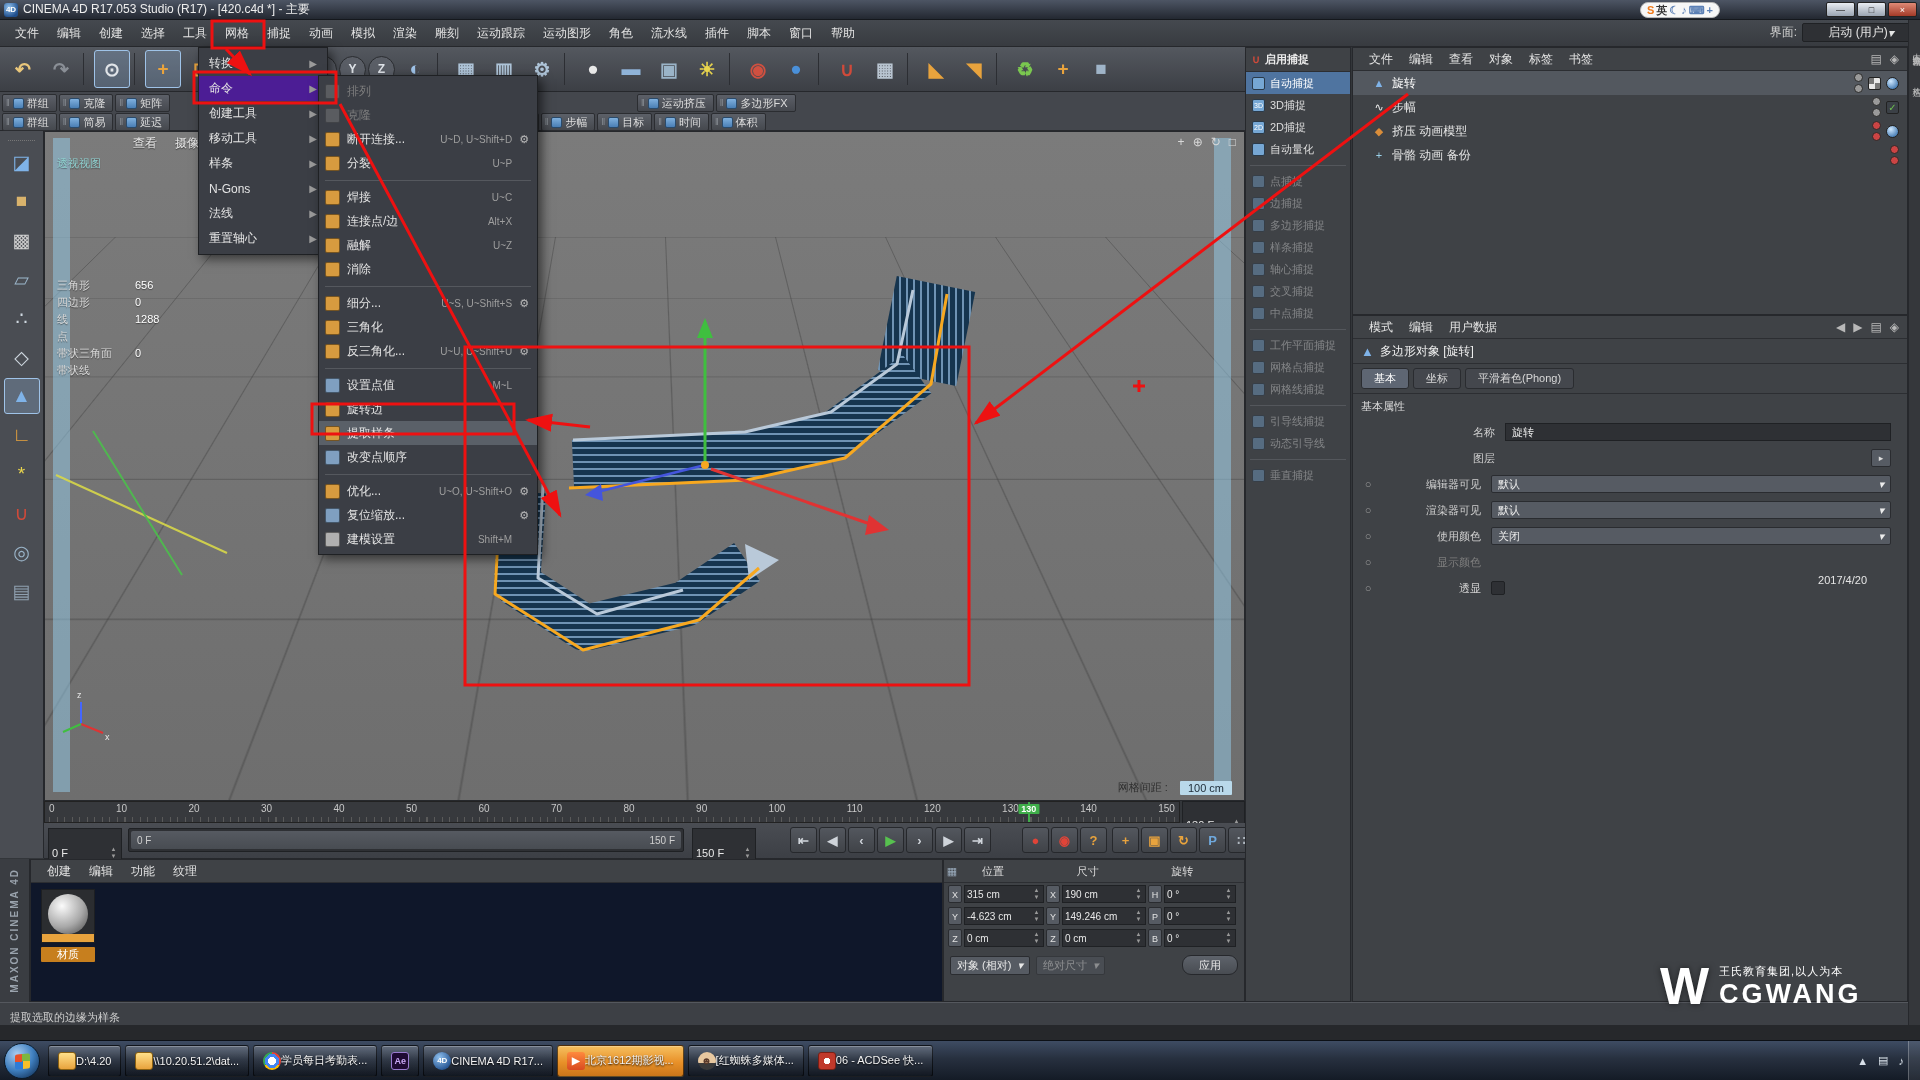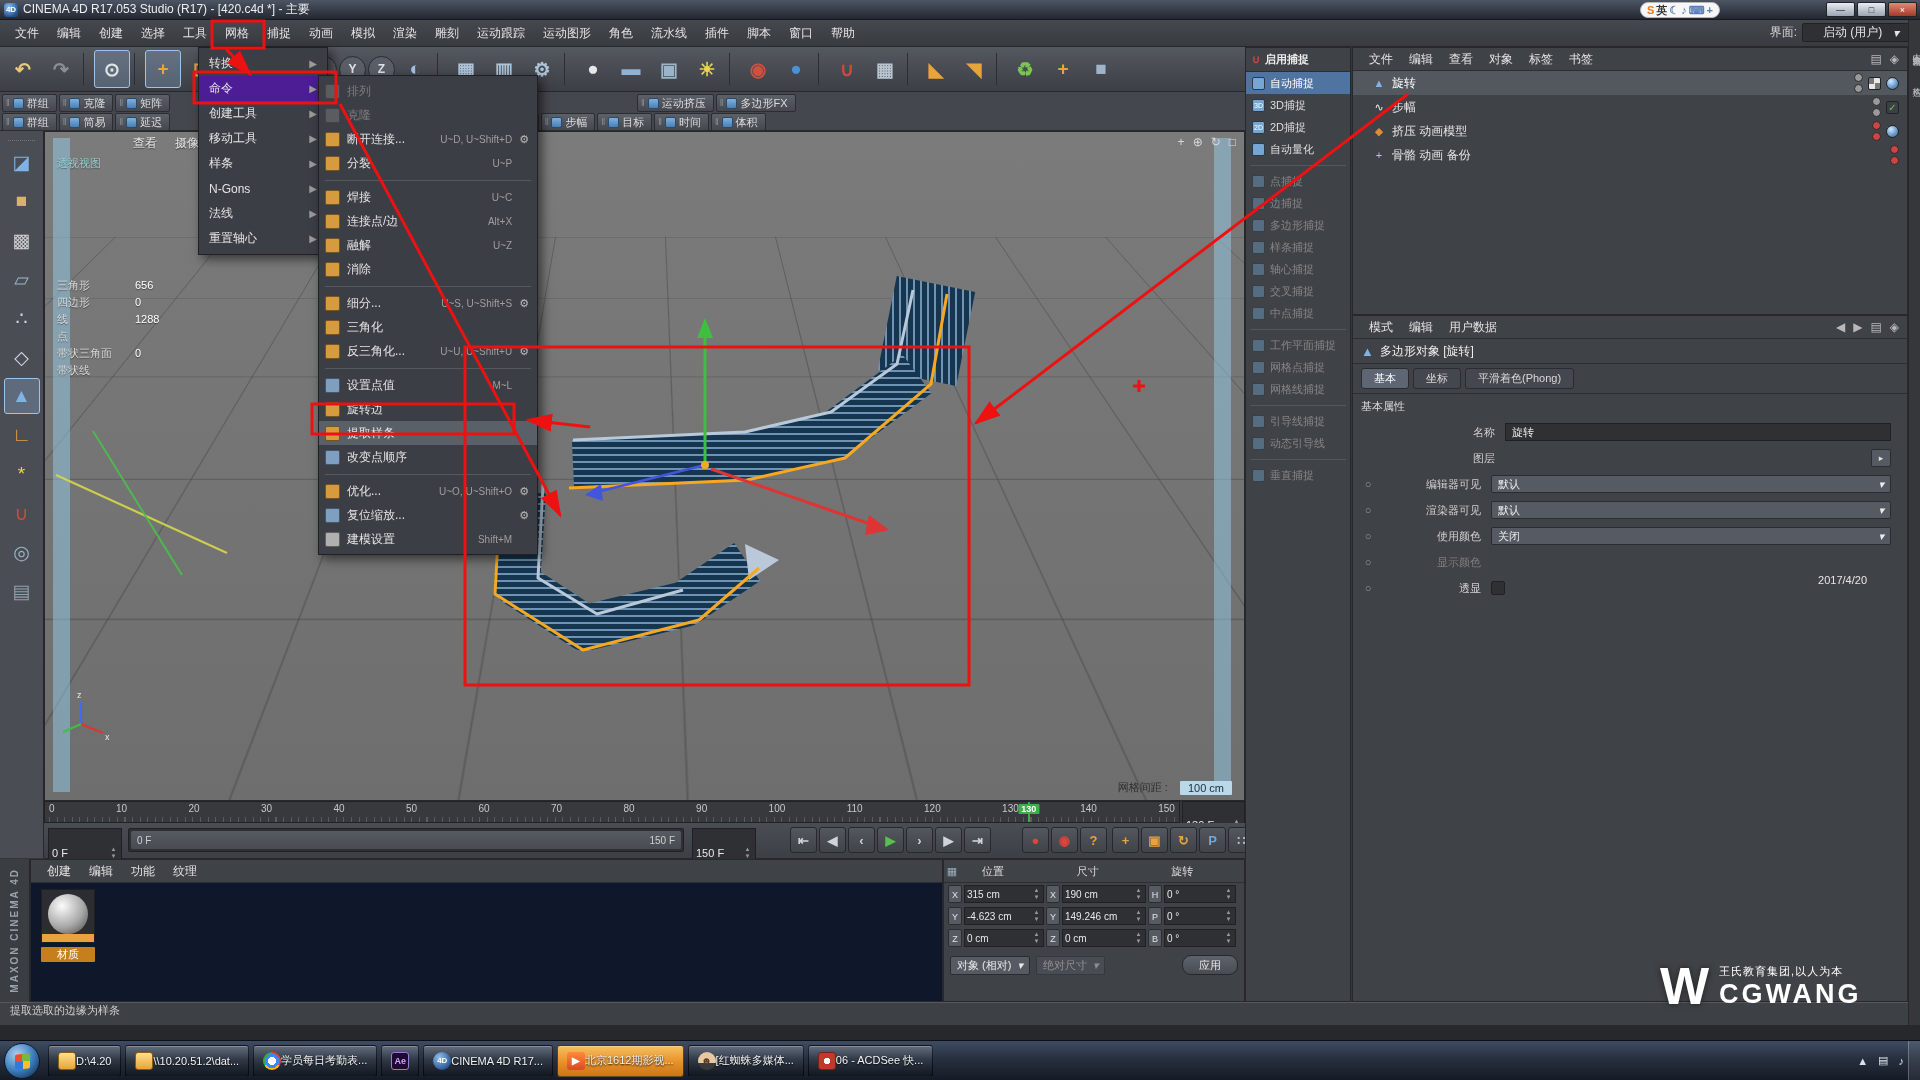--- a/index.html
+++ b/index.html
@@ -18,21 +18,21 @@
   .winbtns{position:absolute;right:3px;top:2px;display:flex;gap:2px}
   .winbtn{width:29px;height:15px;border:1px solid #222;border-radius:2px;display:flex;align-items:center;justify-content:center;
     font-size:9px;color:#222;background:linear-gradient(#e8ecf2,#9aa4b2)}
   .winbtn[data-name="close-button"]{background:linear-gradient(#e08a76,#a33a28);color:#fff}
   
   #menubar{position:absolute;left:0;top:20px;width:1920px;height:27px;display:flex;align-items:center;
     background:linear-gradient(#45494f,#383b40);border-bottom:1px solid #26282c;padding-left:6px}
   .menu-it{padding:0 9px;line-height:27px;color:#e3e3e3;white-space:nowrap}
   .iface{position:absolute;right:0;top:3px;display:flex;align-items:center;gap:5px;color:#cfcfcf}
   .iface-select{width:118px;height:19px;background:#2e3034;border:1px solid #1f2124;border-radius:2px;
-    display:flex;align-items:center;justify-content:space-between;padding:0 20px;color:#e5e5e5}
+    display:flex;align-items:center;justify-content:center;padding:0 10px;color:#e5e5e5}
   
   #toolbar{position:absolute;left:0;top:47px;width:1245px;height:45px;display:flex;align-items:center;padding-left:4px;
     background:linear-gradient(#54585f,#3c3f45);border-bottom:1px solid #26282c}
   .tb-btn{width:36px;height:38px;margin:0 1px;border-radius:3px;display:flex;align-items:center;justify-content:center;border:1px solid transparent}
   .tb-btn .g{font-size:19px;font-weight:bold}
   .tb-btn[data-state="active"]{background:rgba(150,185,225,.28);border-color:#9fc3e8}
   .tb-btn[data-type="round"]{width:27px;height:27px;border-radius:50%;background:#5a5e66;border:1px solid #2a2c30}
   .tb-btn[data-type="round"] .g{font-size:12px}
   .tb-btn[data-type="sep"]{width:7px;height:32px;border:none;border-left:1px solid #2c2e33;border-radius:0;margin:0 3px}
   
@@ -107,21 +107,21 @@
   .co-row{display:grid;grid-template-columns:14px 80px 14px 84px 14px 72px;gap:2px;align-items:center;padding:2px 4px}
   .co-chip{background:#565b63;border:1px solid #2a2c30;border-radius:2px;text-align:center;font-size:9px;height:18px;line-height:18px;color:#e2e2e2}
   .co-field{height:18px;background:#2e3034;border:1px solid #1f2124;display:flex;align-items:center;justify-content:space-between;padding:0 2px}
   .co-val{font-size:10px;color:#e8e8e8;white-space:nowrap}
   .co-bottom{display:flex;gap:6px;align-items:center;padding:6px 6px 0 6px}
   .co-select{height:19px;background:#565b63;border:1px solid #2a2c30;border-radius:2px;display:flex;align-items:center;gap:6px;padding:0 6px;color:#e8e8e8}
   .co-select.dis{opacity:.45}
   .co-apply{margin-left:auto;height:20px;padding:0 16px;background:linear-gradient(#5e636b,#484c52);border:1px solid #26282c;border-radius:9px;color:#e8e8e8;font-size:11px}
   
   #statusbar{position:absolute;left:0;top:1002px;width:1920px;height:23px;background:#3d4045;border-top:1px solid #55585e;
-    display:flex;align-items:flex-start;padding-left:10px;color:#cfcfcf;font-size:11px}
+    display:flex;align-items:flex-end;padding-left:10px;color:#cfcfcf;font-size:11px}
   #substrip{position:absolute;left:0;top:1025px;width:1920px;height:15px;background:#26282b}
   
   .panel{position:absolute;background:#3f4246;border:1px solid #26282c}
   #snappanel{left:1245px;top:47px;width:106px;height:955px}
   .snap-head{display:flex;align-items:center;gap:5px;padding:4px 6px;border-bottom:1px solid #2c2e32;font-size:11px;font-weight:bold;color:#ececec}
   .snap-head .mg{color:#d04a3a;font-weight:bold}
   .snap-it{display:flex;align-items:center;gap:5px;height:22px;padding:0 6px;font-size:11px;color:#dedede}
   .snap-it .si{width:13px;height:13px;border-radius:2px;background:#76a7d4;border:1px solid #2a3a4a;font-size:7px;color:#fff;
     display:flex;align-items:center;justify-content:center;flex:none}
   .snap-it[data-state="selected"]{background:#4f74a0;color:#fff}

